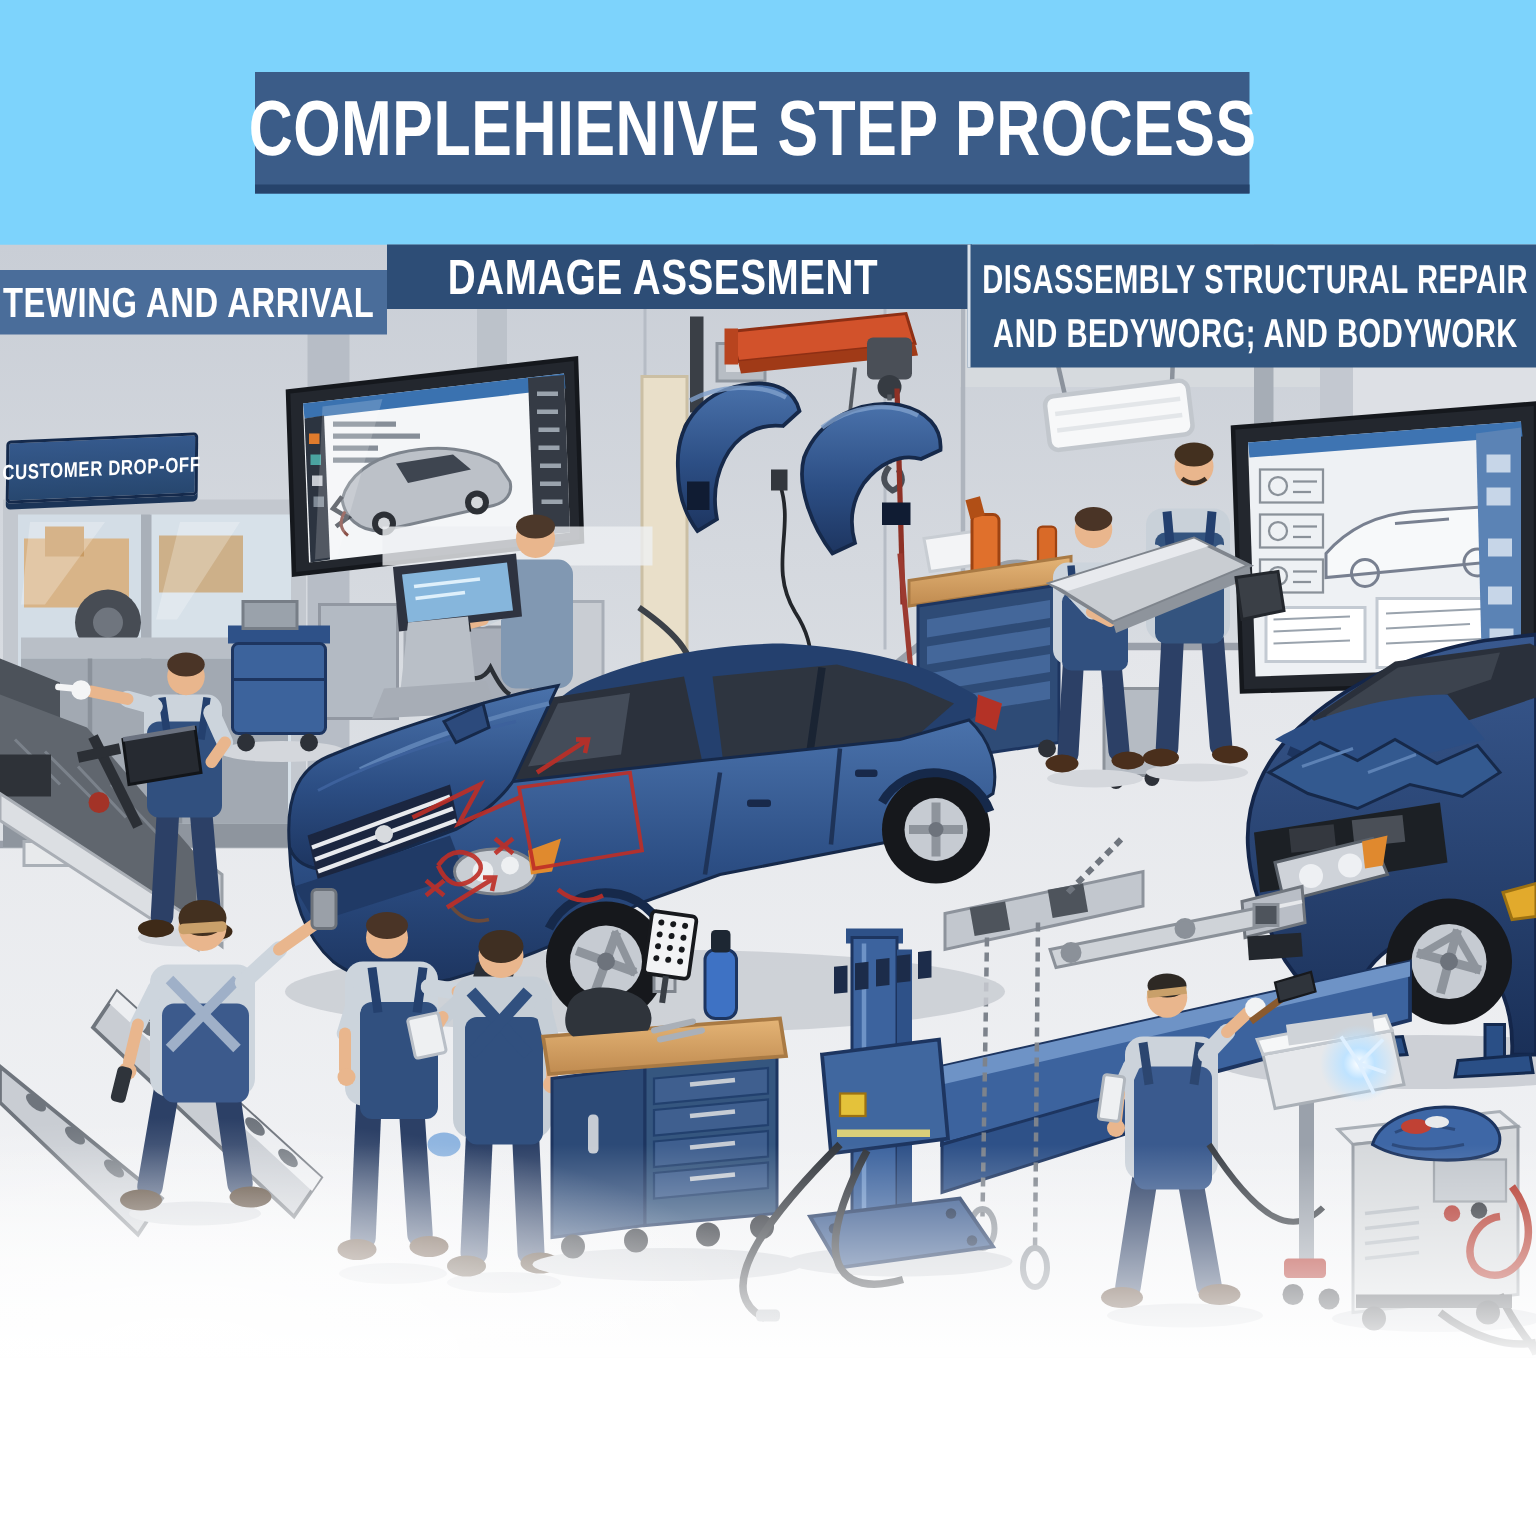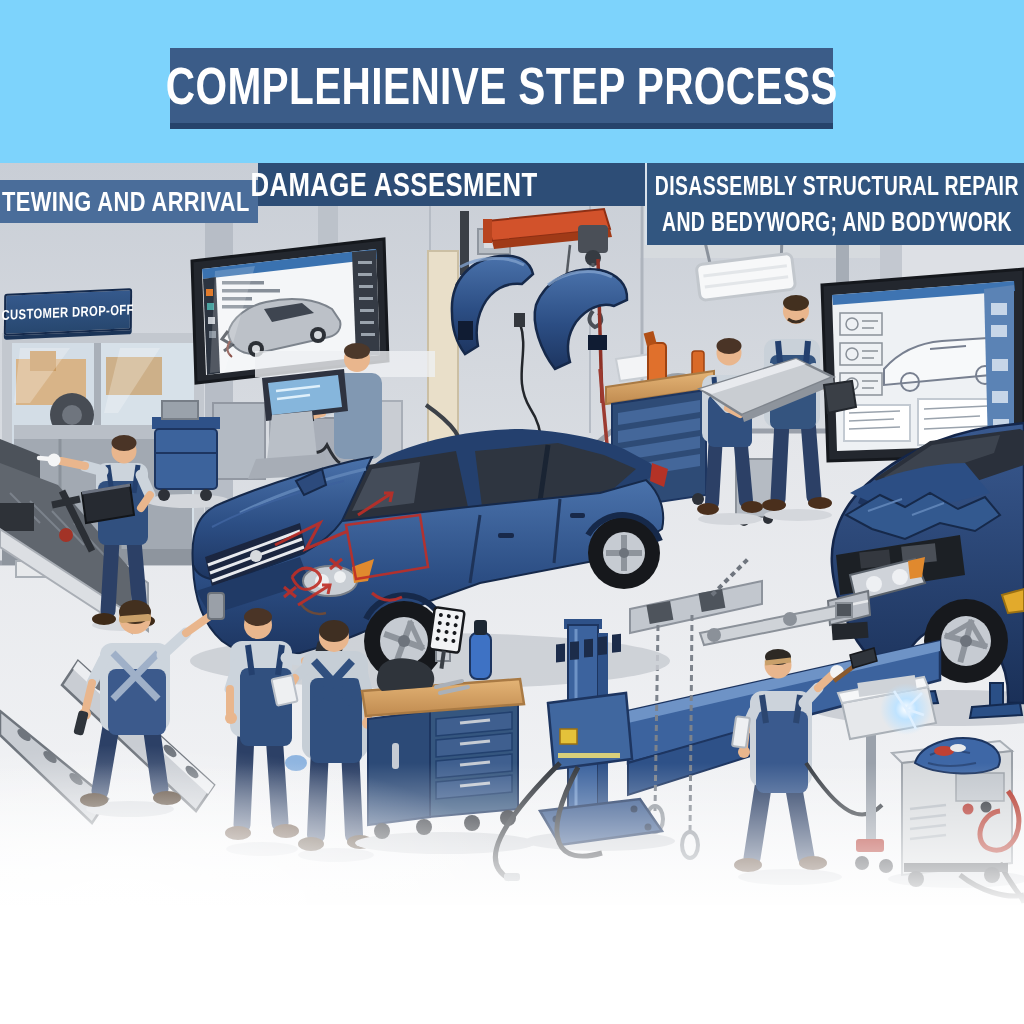--- a/index.html
+++ b/index.html
@@ -9,21 +9,21 @@
   .scene{position:absolute;left:0;top:163px;width:1024px;height:742px;display:block;}
   .cond{display:inline-block;transform:scaleX(.78);transform-origin:center;white-space:nowrap;
         font-weight:bold;color:#ffffff;letter-spacing:.5px;}
   .title-banner{position:absolute;left:170px;top:48px;width:663px;height:75px;
         background:#3b5c88;border-bottom:6px solid #26436b;
         display:flex;align-items:center;justify-content:center;}
   .title-banner .cond{font-size:52px;}
   .step{position:absolute;display:flex;align-items:center;color:#fff;}
   .step1{left:0;top:180px;width:258px;height:43px;background:#4a6d9a;justify-content:flex-start;}
   .step1 .cond{font-size:28px;transform-origin:left center;margin-left:2px;}
-  .step2{left:258px;top:163px;width:390px;height:43px;background:#2d4d76;justify-content:flex-end;padding-right:70px;box-sizing:border-box;}
+  .step2{left:258px;top:163px;width:390px;height:43px;background:#2d4d76;justify-content:flex-start;padding-right:70px;box-sizing:border-box;}
   .step2 .cond{font-size:33px;}
   .step3{left:645px;top:163px;width:379px;height:82px;background:#325680;border-left:2px solid #d9e1ea;
          flex-direction:column;justify-content:center;gap:0;}
   .step3 .cond{font-size:27px;line-height:36px;transform:scaleX(.72);}
   .sign{position:absolute;left:4px;top:291px;width:124px;height:38px;
         background:linear-gradient(#35598c,#27476f);border:2px solid #152a4c;border-radius:3px;
         transform:rotate(-2.5deg) skewX(-3deg);box-shadow:0 4px 0 #1b3457;
         display:flex;align-items:center;justify-content:center;}
   .sign .cond{font-size:14px;transform:scaleX(.8);}
 </style>

